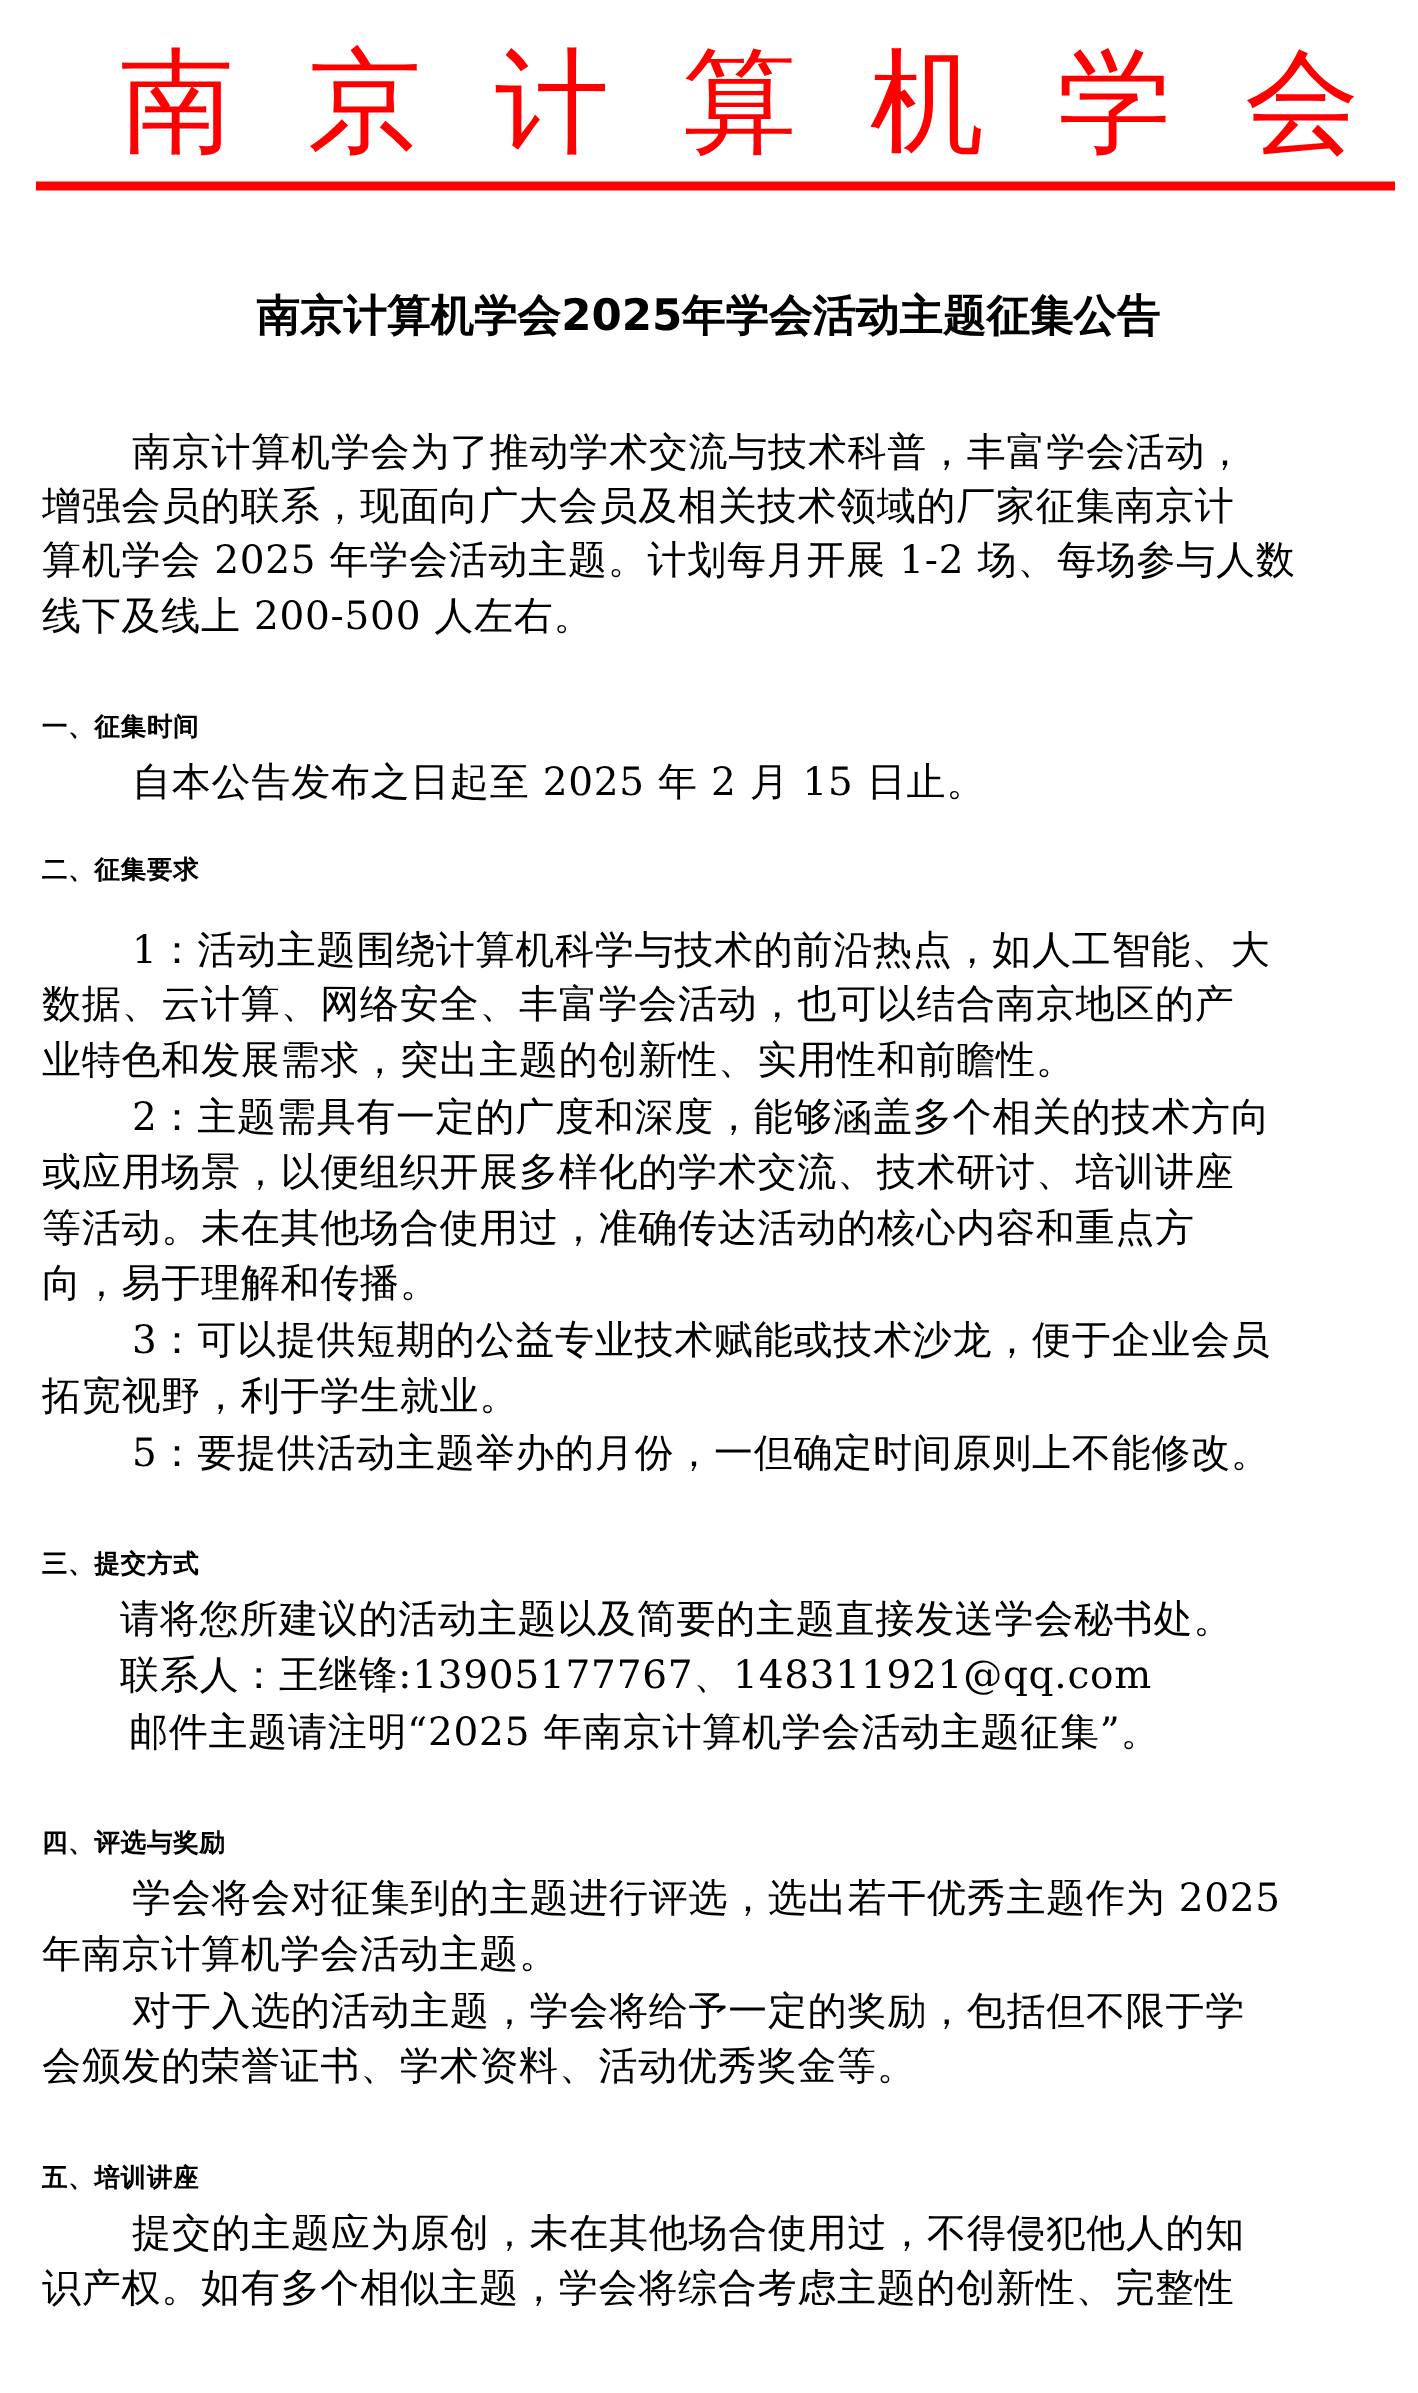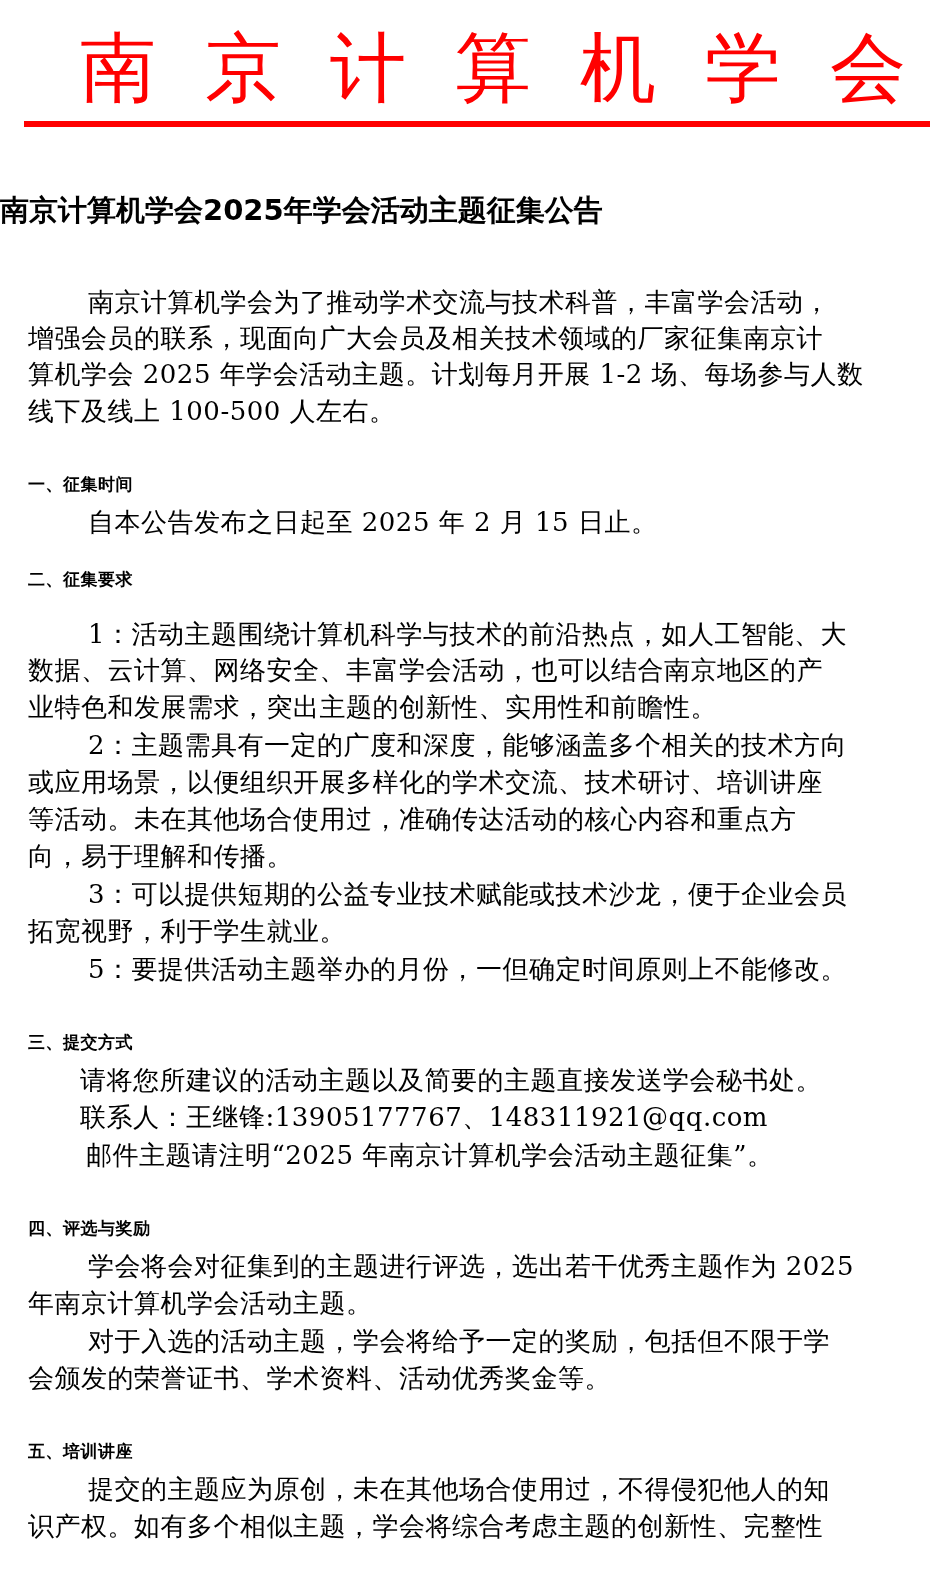--- a/index.html
+++ b/index.html
@@ -2,21 +2,21 @@
 <html><head>
 <meta charset="utf-8">
 <style>
   html, body { margin:0; padding:0; background:#ffffff; }
   body { width:945px; height:1595px; position:relative; overflow:hidden;
          font-family:"DejaVu Serif","Liberation Serif",serif; color:#000; }
   .masthead { position:absolute; left:0; top:18px; width:945px; height:100px; }
   .mast-char { position:absolute; top:0; font-size:76px; line-height:100px; color:#ff0000;
                font-family:"DejaVu Serif","Liberation Serif",serif; font-weight:normal; }
   .mast-rule { position:absolute; left:24px; top:121px; width:906px; height:6px; background:#ff0000; }
-  .doc-title { position:absolute; left:0; width:945px; top:190px; text-align:left;
+  .doc-title { position:absolute; left:0; width:945px; top:190px; text-align:center;
                font-size:29px; font-weight:bold; line-height:40px;
                font-family:"DejaVu Sans","Liberation Sans",sans-serif; letter-spacing:0px; }
   .line { position:absolute; left:0; white-space:nowrap; font-size:26px; line-height:36px; letter-spacing:0.5px;text-align:center; }
   .heading { font-weight:bold; font-family:Liberation Serif, serif; font-size:17px; }
 </style>
 </head>
 <body>
 
 <div class="masthead">
   <span class="mast-char" style="left:80px">南</span>
@@ -27,21 +27,21 @@
   <span class="mast-char" style="left:705px">学</span>
   <span class="mast-char" style="left:830px">会</span>
 </div>
 <div class="mast-rule"></div>
 
 <div class="doc-title">南京计算机学会2025年学会活动主题征集公告</div>
 
 <div class="line" style="left:88px; top:284px">南京计算机学会为了推动学术交流与技术科普，丰富学会活动，</div>
 <div class="line" style="left:28px; top:320px">增强会员的联系，现面向广大会员及相关技术领域的厂家征集南京计</div>
 <div class="line" style="left:28px; top:356px">算机学会 2025 年学会活动主题。计划每月开展 1-2 场、每场参与人数</div>
-<div class="line" style="left:28px; top:393px">线下及线上 100-500 人左右。</div>
+<div class="line" style="left:28px; top:393px">线下及线上 200-500 人左右。</div>
 
 <div class="line heading" style="left:28px; top:467px">一、征集时间</div>
 <div class="line" style="left:88px; top:504px">自本公告发布之日起至 2025 年 2 月 15 日止。</div>
 
 <div class="line heading" style="left:28px; top:562px">二、征集要求</div>
 <div class="line" style="left:88px; top:616px">1：活动主题围绕计算机科学与技术的前沿热点，如人工智能、大</div>
 <div class="line" style="left:28px; top:652px">数据、云计算、网络安全、丰富学会活动，也可以结合南京地区的产</div>
 <div class="line" style="left:28px; top:689px">业特色和发展需求，突出主题的创新性、实用性和前瞻性。</div>
 <div class="line" style="left:88px; top:727px">2：主题需具有一定的广度和深度，能够涵盖多个相关的技术方向</div>
 <div class="line" style="left:28px; top:764px">或应用场景，以便组织开展多样化的学术交流、技术研讨、培训讲座</div>

